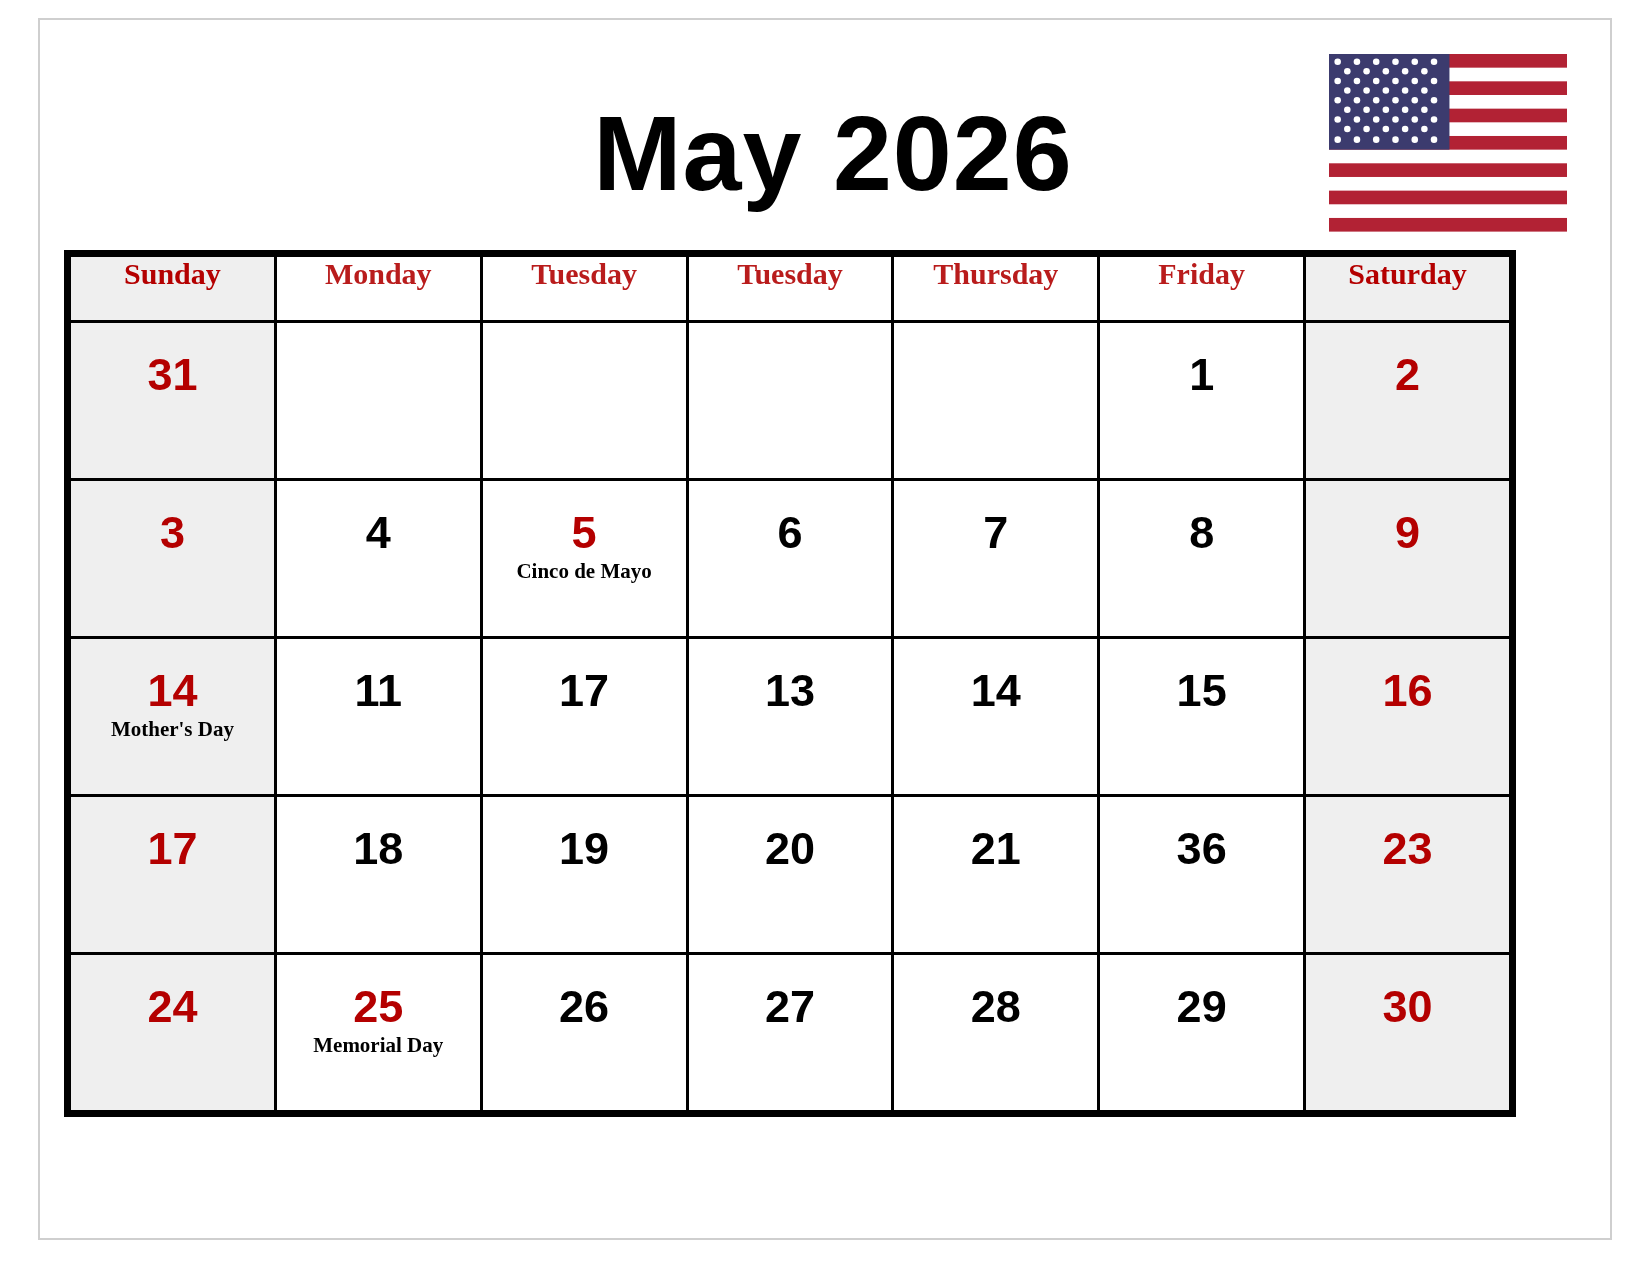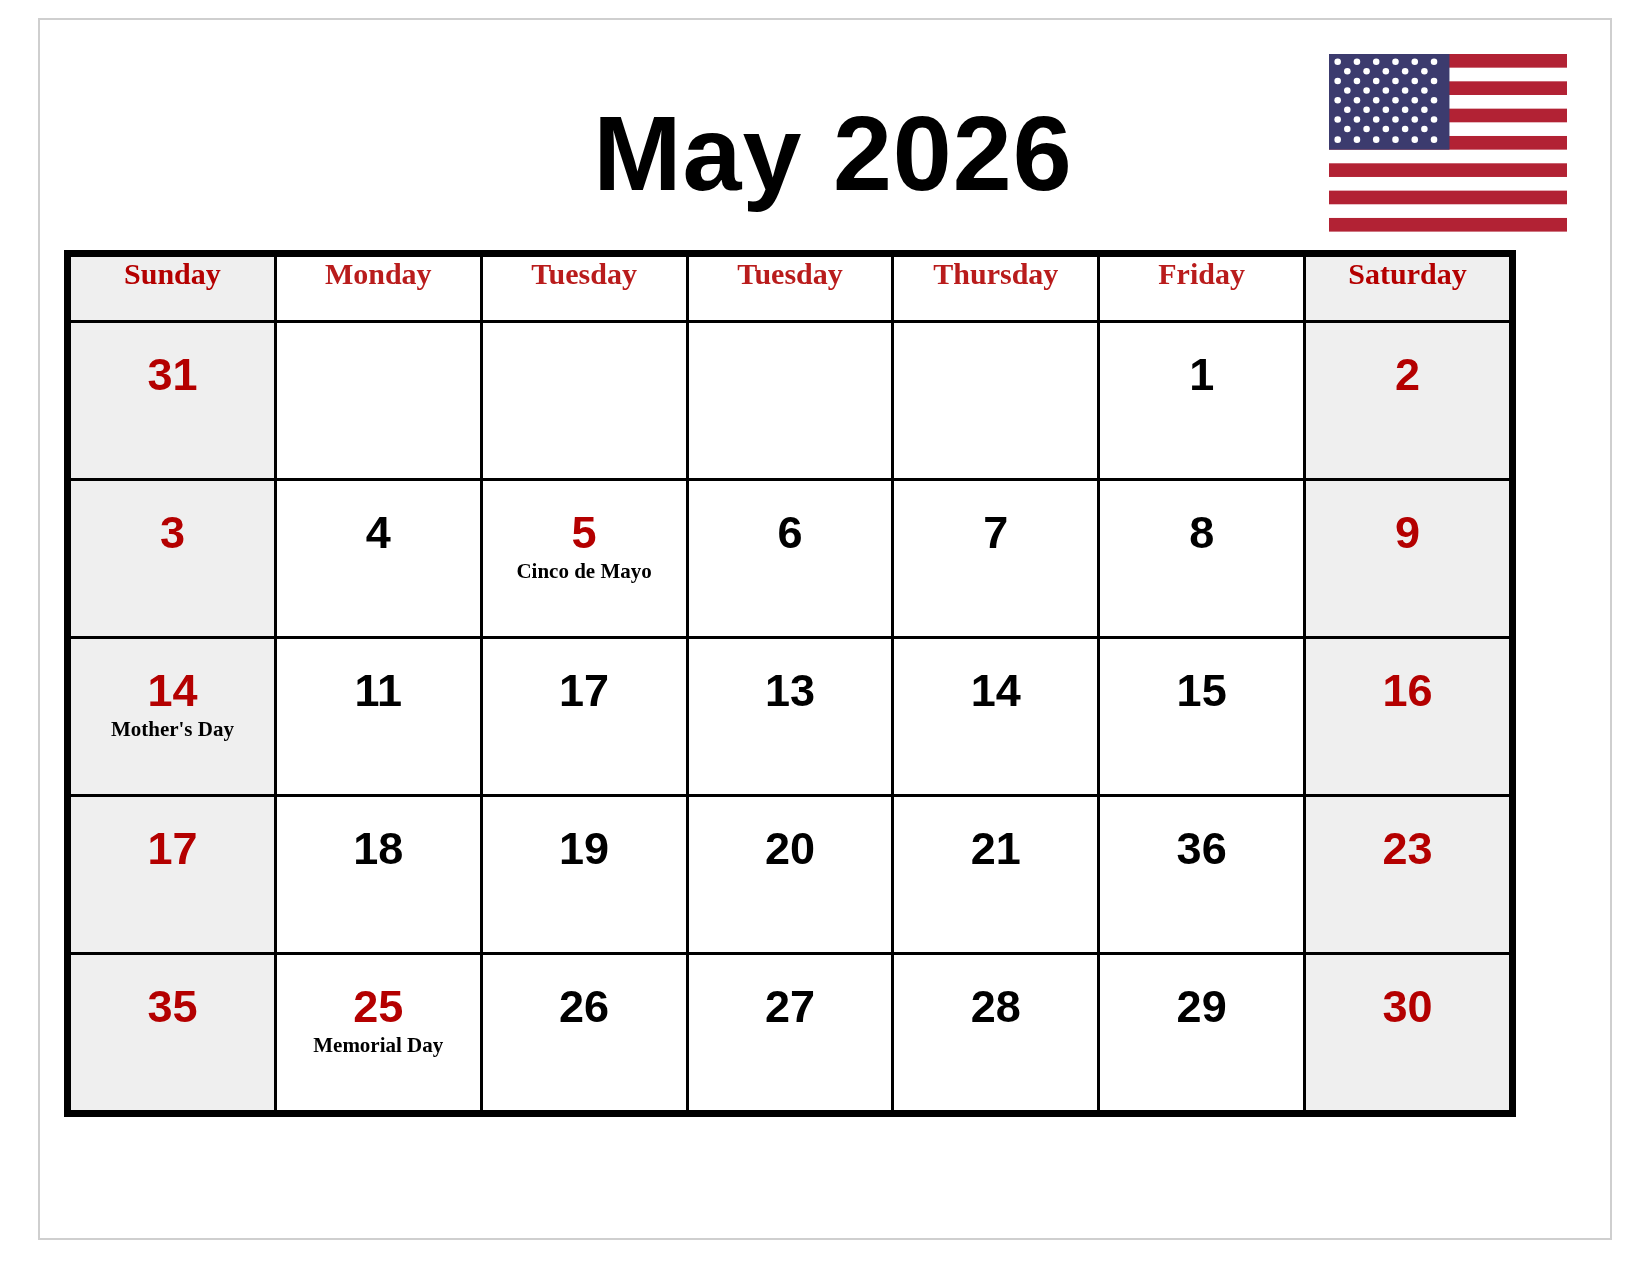--- a/index.html
+++ b/index.html
@@ -338,21 +338,21 @@
             <span class="event"></span>
           </td>
           <td class="weekend">
             <span class="daynum red">23</span>
             <span class="event"></span>
           </td>
         </tr>
 
         <tr>
           <td class="weekend">
-            <span class="daynum red">35</span>
+            <span class="daynum red">24</span>
             <span class="event"></span>
           </td>
           <td>
             <span class="daynum red">25</span>
             <span class="event">Memorial Day</span>
           </td>
           <td>
             <span class="daynum">26</span>
             <span class="event"></span>
           </td>

